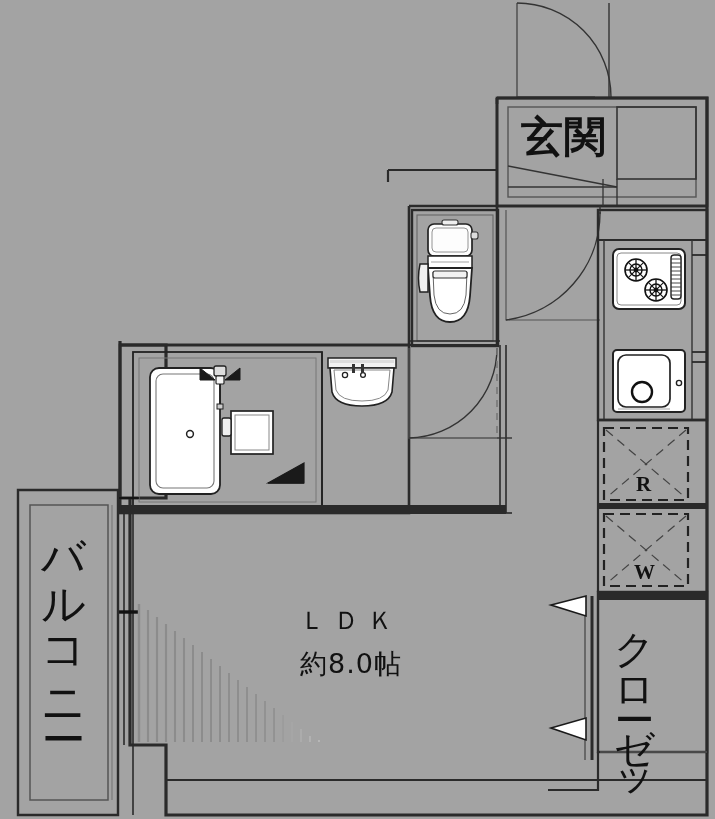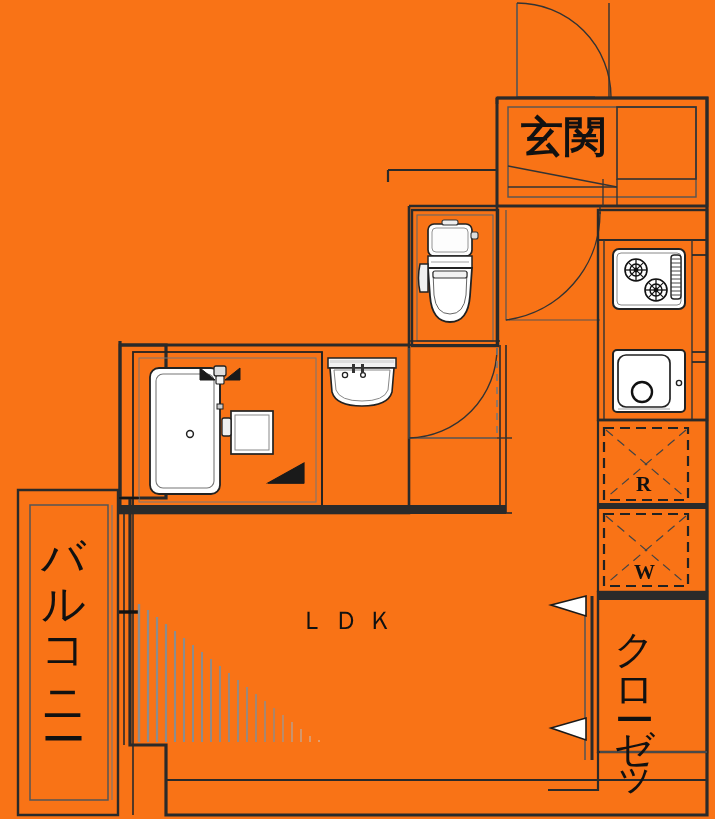--- a/index.html
+++ b/index.html
@@ -7,21 +7,21 @@
     padding: 0;
     background: #ffffff;
   }
   body {
     font-family: "Liberation Sans", sans-serif;
   }
   #floorplan-root {
     position: relative;
     width: 715px;
     height: 819px;
-    background: #f97316;
+    background: #a3a3a3;
     overflow: hidden;
   }
   #floorplan-svg {
     position: absolute;
     left: 0;
     top: 0;
     width: 715px;
     height: 819px;
   }
   .lbl {
@@ -384,18 +384,19 @@
 
   <div class="lbl" id="label-genkan">玄関</div>
 
 
   <div class="lbl lbl-vert" id="label-balcony">バルコニー</div>
 
   <div class="lbl lbl-vert" id="label-closet">クローゼット</div>
 
   <div class="lbl" id="label-ldk-name">ＬＤＫ</div>
 
+  <div class="lbl" id="label-ldk-size">約8.0帖</div>
 
   <div class="lbl" id="label-fridge">R</div>
 
   <div class="lbl" id="label-washer">W</div>
 
 </div>
 
 </body></html>

